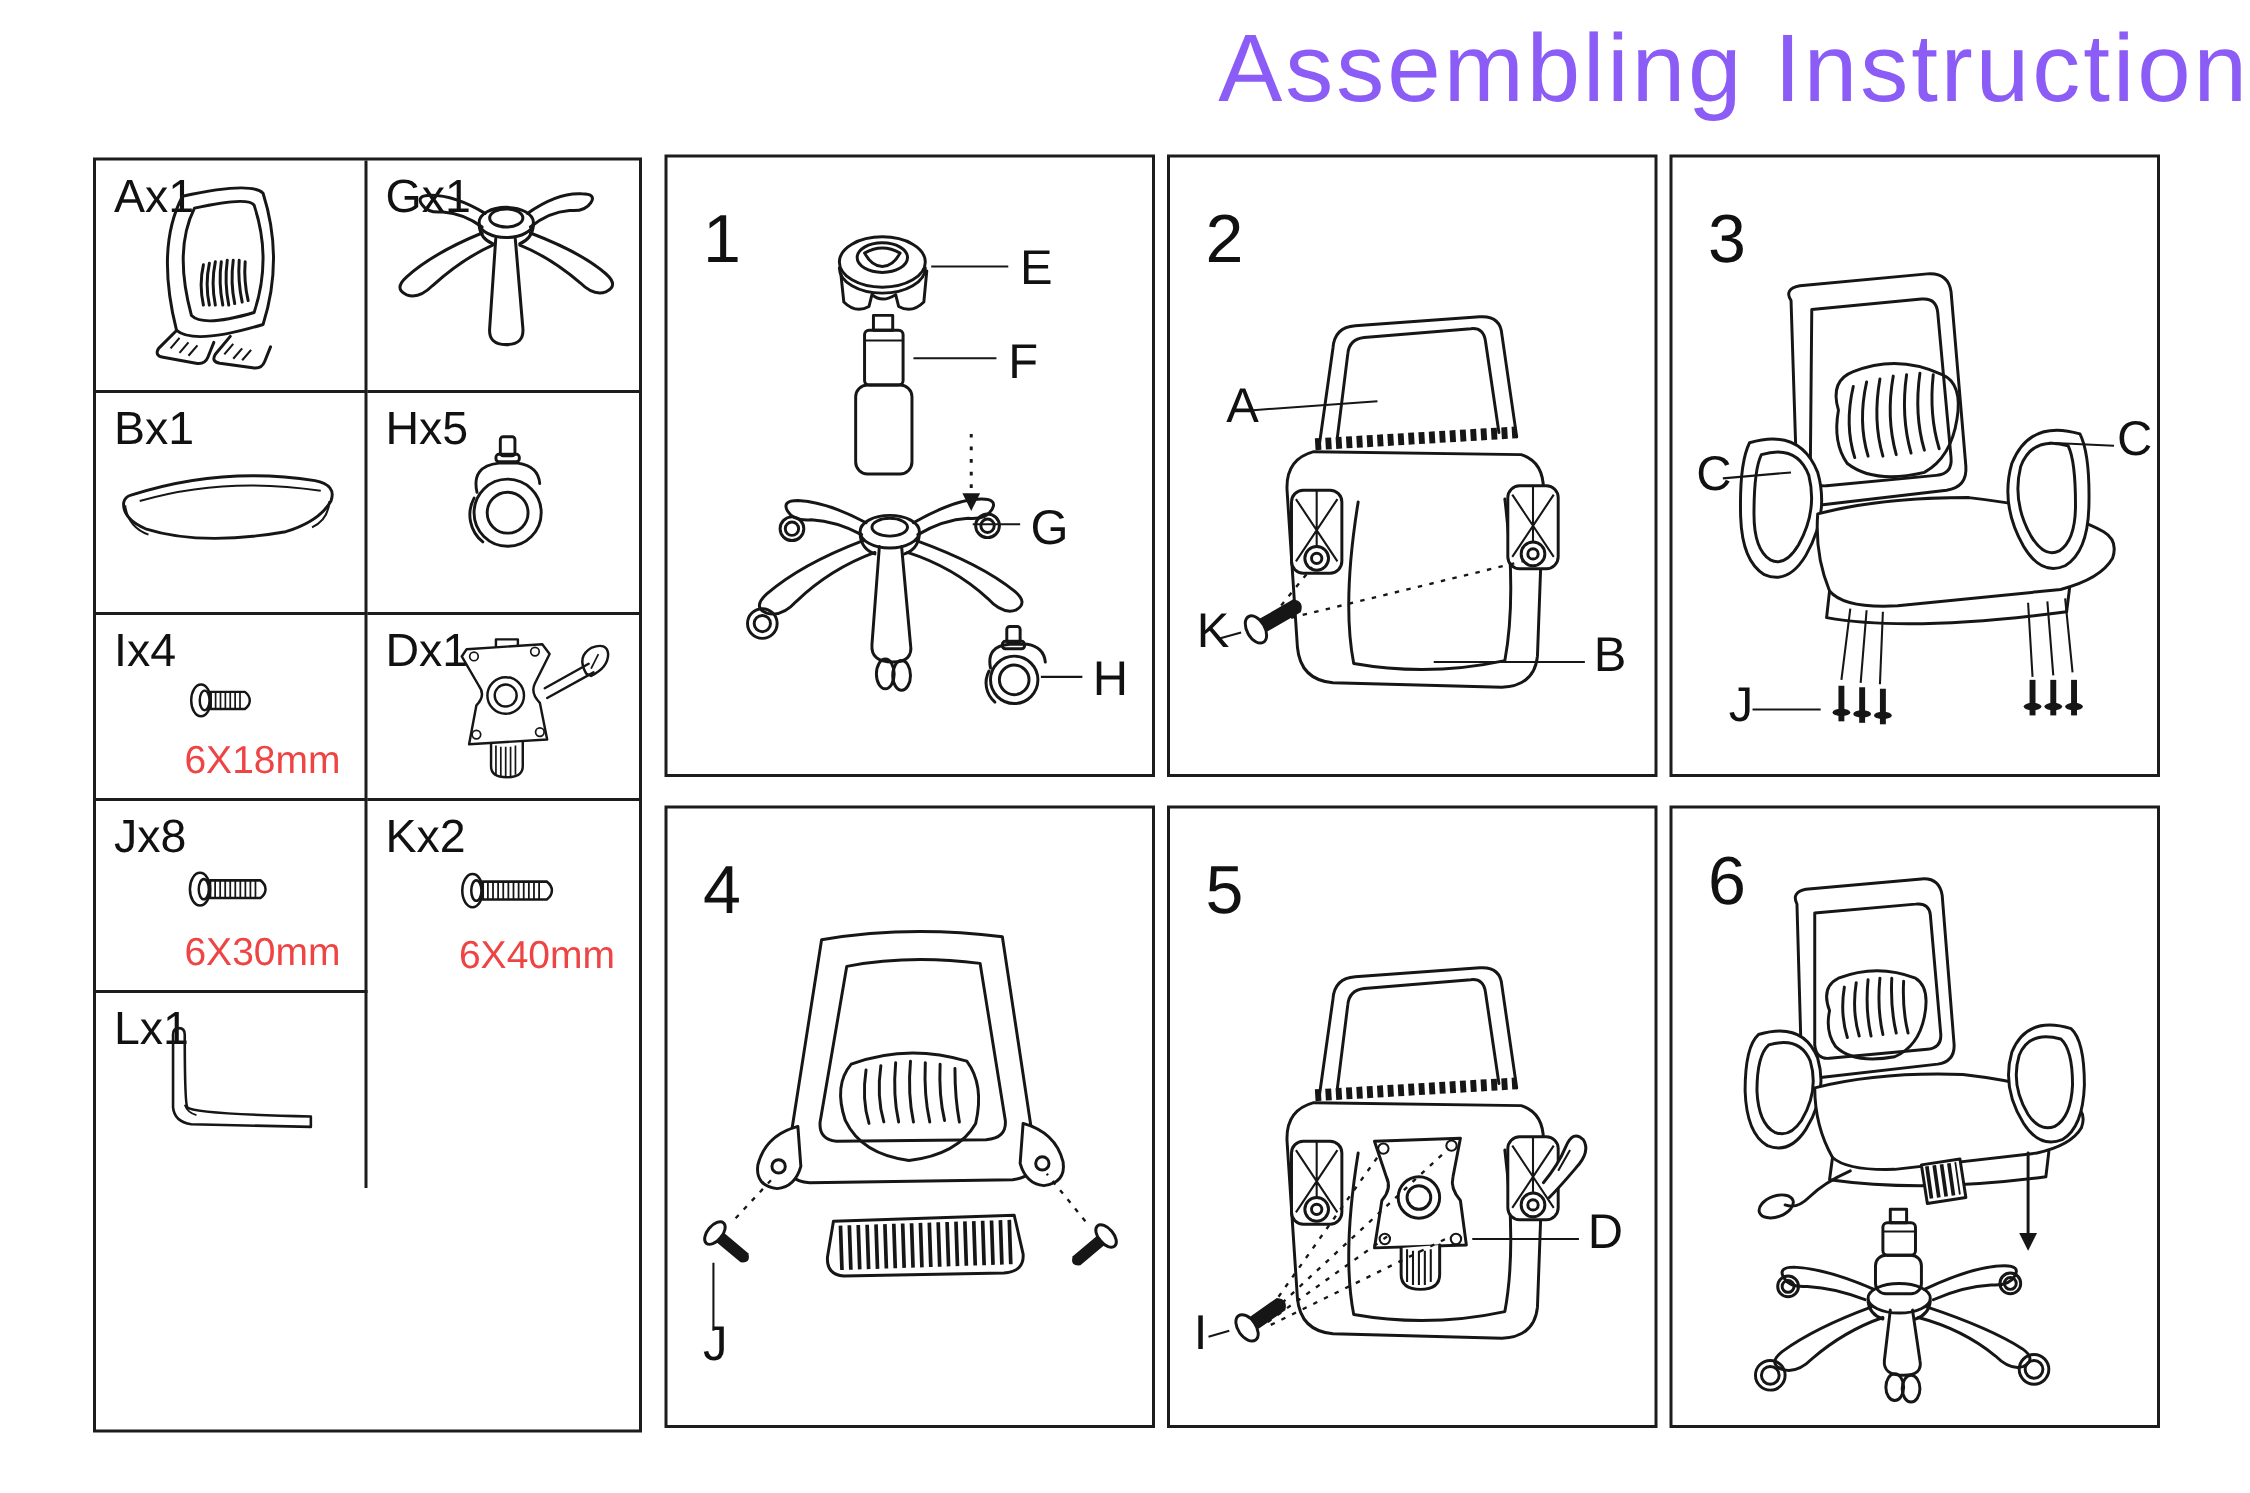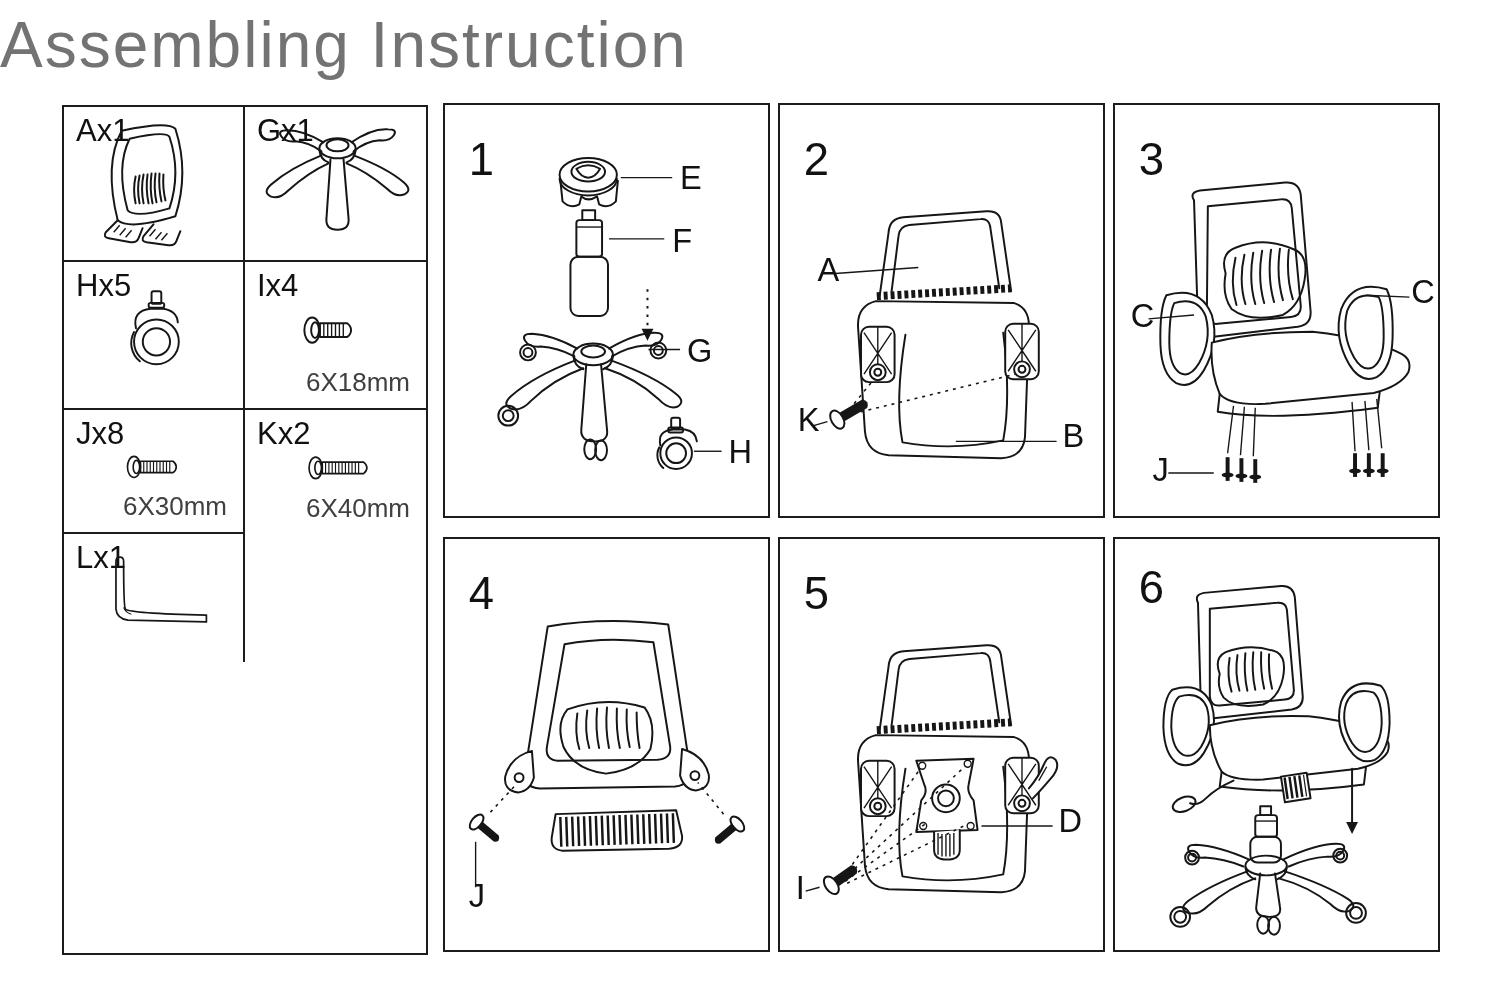--- a/index.html
+++ b/index.html
@@ -1,35 +1,35 @@
 <!DOCTYPE html>
 <html><head>
 <meta charset="utf-8">
 <style>
   html,body{margin:0;padding:0;background:#fff;}
   body{
     position:relative;width:1500px;height:995px;overflow:hidden;
     font-family:"Liberation Sans", sans-serif;color:#111;
   }
   .title{
-    position:absolute;top:8px;left:0;width:100%;text-align:left;
-    font-size:64px;letter-spacing:2px;color:#737373;white-space:nowrap;
+    position:absolute;top:8px;left:0;width:100%;text-align:right;
+    font-size:64px;letter-spacing:2px;color:#8b5cf6;white-space:nowrap;
   }
   
   .parts-table{
     position:absolute;left:62px;top:105px;width:366px;height:850px;
     border:2px solid #1c1c1c;box-sizing:border-box;
     display:grid;grid-template-columns:181px 1fr;
     grid-template-rows:155px 148px 124px 128px 130px 1fr;
   }
   .cell{position:relative;box-sizing:border-box;}
   .cell:nth-child(odd){border-right:2px solid #1c1c1c;}
   .cell:not(:nth-last-child(-n+2)){border-bottom:2px solid #1c1c1c;}
   .part-label{position:absolute;top:6px;left:12px;font-size:31px;color:#111;}
-  .part-size{position:absolute;bottom:10px;right:16px;font-size:26px;color:#404040;}
+  .part-size{position:absolute;bottom:10px;right:16px;font-size:26px;color:#ef4444;}
   .part-art{position:absolute;inset:0;width:100%;height:100%;}
   
   .steps{
     position:absolute;left:443px;top:103px;width:999px;height:849px;
     display:grid;grid-template-columns:327px 327px 327px;
     grid-template-rows:415px 415px;column-gap:8px;row-gap:19px;
   }
   .panel{
     border:2px solid #1c1c1c;box-sizing:border-box;position:relative;background:#fff;
   }
@@ -83,20 +83,28 @@
       <ellipse class="ln" cx="92" cy="37" rx="11" ry="6"></ellipse>
       <path class="ln" d="M74,42 q1,9 9,12 M110,42 q-1,9 -9,12"></path>
       <path class="ln" d="M78,34 Q58,22 42,22 Q32,22 36,28 Q40,34 50,33 Q64,34 76,43"></path>
       <path class="ln" d="M106,34 Q126,20 142,21 Q152,21 148,27 Q144,33 134,32 Q120,33 108,43"></path>
       <path class="ln" d="M76,47 Q44,60 26,76 Q17,84 26,88 Q34,91 43,82 Q63,64 83,55"></path>
       <path class="ln" d="M108,47 Q142,60 158,74 Q167,82 158,86 Q150,89 141,80 Q121,63 101,55"></path>
       <path class="ln" d="M85,51 L81,110 Q80,121 92,121 Q104,121 103,110 L98,51"></path>
     </svg>
   </div>
 
+  <div class="cell">
+    <div class="part-label">Bx1</div>
+    <svg class="part-art" viewBox="0 0 180 150">
+      <path class="ln" d="M22,70 Q84,50 148,60 Q163,63 159,74 Q151,88 128,95 Q70,105 32,93 Q16,86 17,75 Q18,71 22,70 Z"></path>
+      <path class="thin" d="M28,74 Q86,57 152,67"></path>
+      <path class="thin" d="M18,77 Q20,92 34,97 M158,74 Q157,87 146,92"></path>
+    </svg>
+  </div>
 
   <div class="cell">
     <div class="part-label">Hx5</div>
     <svg class="part-art" viewBox="0 0 180 150">
       <rect class="ln" x="88" y="30" width="10" height="13" rx="2"></rect>
       <rect class="ln" x="85" y="42" width="16" height="5" rx="2"></rect>
       <path class="ln" d="M72,68 Q68,50 87,48 L100,48 Q114,50 115,62"></path>
       <circle class="ln" cx="93" cy="82" r="23"></circle>
       <circle class="ln" cx="93" cy="82" r="14"></circle>
       <path class="ln" d="M70,72 a24,24 0 0 0 6,30"></path>
@@ -108,20 +116,38 @@
     <div class="part-label">Ix4</div>
     <svg class="part-art" viewBox="0 0 180 150">
       <ellipse class="ln" cx="66" cy="70" rx="8" ry="13"></ellipse>
       <ellipse class="ln" cx="69" cy="70" rx="4" ry="8"></ellipse>
       <path class="ln" d="M74,63 h28 q4,3 4,7 q0,4 -4,7 h-28 z"></path>
       <path class="thin" d="M78,63 v14 M82,63 v14 M86,63 v14 M90,63 v14 M94,63 v14 M98,63 v14"></path>
     </svg>
     <div class="part-size">6X18mm</div>
   </div>
 
+  <div class="cell">
+    <div class="part-label">Dx1</div>
+    <svg class="part-art" viewBox="0 0 180 150">
+      <rect class="ln" x="84" y="20" width="18" height="9"></rect>
+      <path class="lnw" d="M60,28 L122,24 L128,32 L116,56 Q112,64 120,72 L126,102 L62,106 L68,74 Q76,66 70,58 L56,34 Z"></path>
+      <circle class="thin" cx="66" cy="34" r="3.5"></circle>
+        <circle class="thin" cx="116" cy="30" r="3.5"></circle>
+      <circle class="thin" cx="68" cy="98" r="3.5"></circle>
+        <circle class="thin" cx="120" cy="96" r="3.5"></circle>
+      <circle class="ln" cx="92" cy="66" r="15"></circle>
+        <circle class="ln" cx="92" cy="66" r="9"></circle>
+      <path class="ln" d="M80,106 L80,124 Q80,133 93,133 Q106,133 106,124 L106,104"></path>
+      <path class="thin" d="M84,107 v24 M88,108 v25 M92,108 v25 M96,108 v25 M100,107 v24"></path>
+      <path class="ln" d="M124,60 L160,40 M126,68 L164,47"></path>
+      <path class="ln" d="M158,48 Q150,34 162,27 Q175,22 176,32 Q176,43 162,50 Z"></path>
+      <path class="thin" d="M162,44 l6,-12"></path>
+    </svg>
+  </div>
 
   <div class="cell">
     <div class="part-label">Jx8</div>
     <svg class="part-art" viewBox="0 0 180 150">
       <ellipse class="ln" cx="66" cy="70" rx="8" ry="13"></ellipse>
       <ellipse class="ln" cx="69" cy="70" rx="4" ry="8"></ellipse>
       <path class="ln" d="M74,63 h40 q4,3 4,7 q0,4 -4,7 h-40 z"></path>
       <path class="thin" d="M78,63 v14 M82,63 v14 M86,63 v14 M90,63 v14 M94,63 v14 M98,63 v14 M102,63 v14 M106,63 v14 M110,63 v14"></path>
     </svg>
     <div class="part-size">6X30mm</div>

